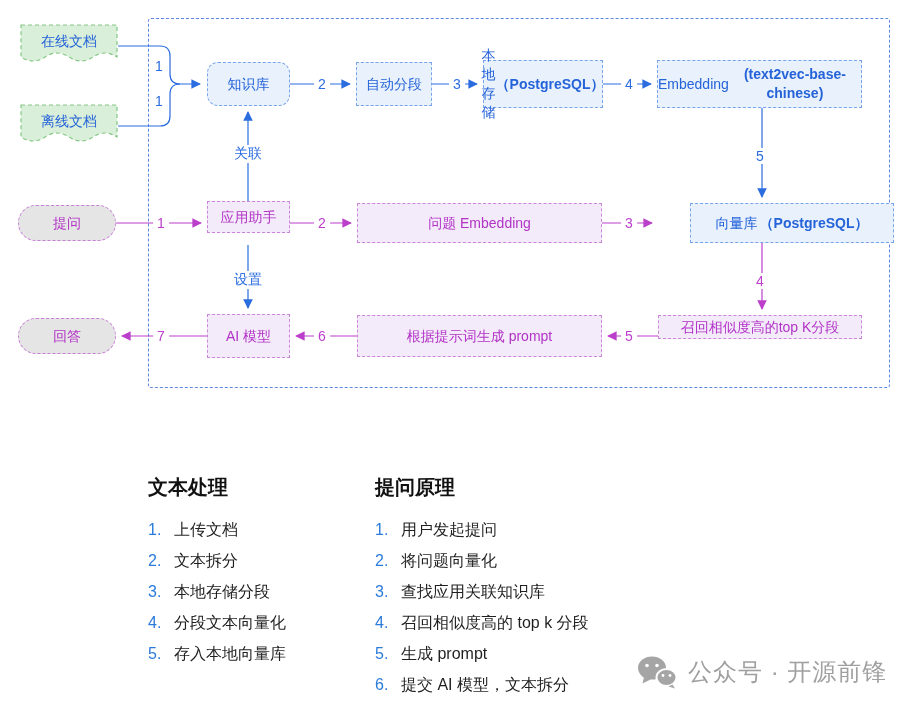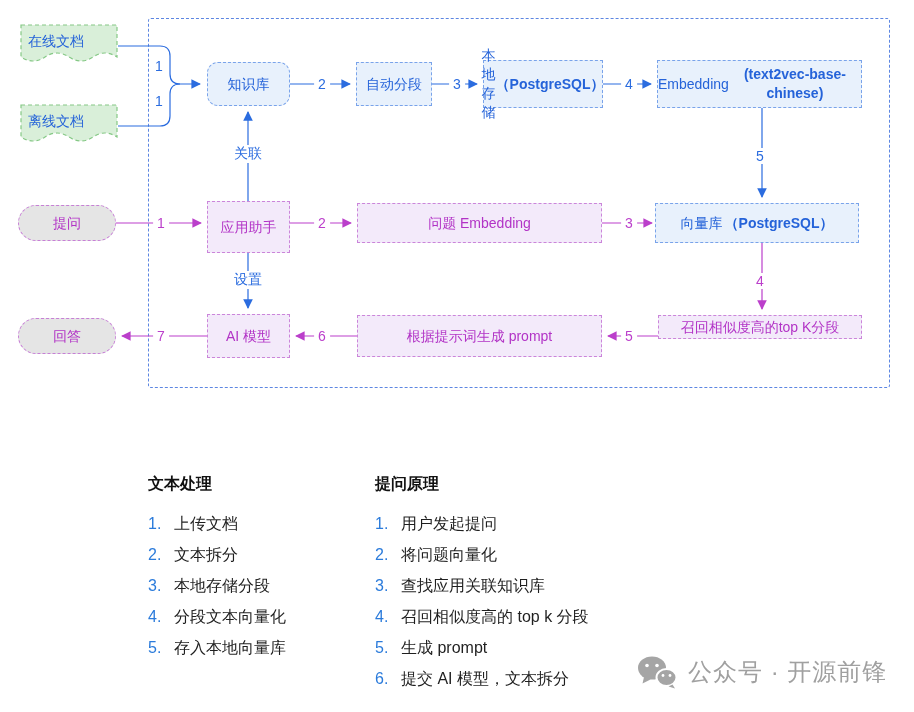--- a/index.html
+++ b/index.html
@@ -25,33 +25,33 @@
   .box-blue   { background:#e8f1fc; border:1px dashed #79a3ea; color:#2563d9; }
   .box-purple { background:#f3eafa; border:1px dashed #cb85da; color:#b233c6; }
   .stadium    { background:#e5e5e5; border:1px dashed #c77fd6; color:#b233c6; border-radius:19px; }
   .two-line   { flex-direction:row; }
   .bold       { font-weight:bold; }
   .vdb-suffix { font-weight:bold; margin-left:2px; }
 
   .doc { position:absolute; width:98px; height:44px; }
   .doc svg { position:absolute; left:0; top:0; }
   .doc-label {
-    position:absolute; left:8px; right:0; top:9px; 
+    position:absolute; left:0; right:0; top:9px; text-align:center;
     color:#2563d9; font-size:14px;font-family:Liberation Mono, monospace;
   }
 
   .edge-label {
     position:absolute; transform:translate(-50%,-50%);
     background:#fff; padding:0 4px; font-size:14px; white-space:nowrap;
   }
   .el-blue { color:#2b6cdf; }
   .el-mag  { color:#bb3fcb; }
 
   .list-col { position:absolute; font-size:16px; color:#1f1f1f; }
-  .list-title { font-size:16px; font-weight:bold; color:#111; margin-bottom:13px; }
+  .list-title { font-size:20px; font-weight:bold; color:#111; margin-bottom:13px; }
   .list-row { display:flex; align-items:baseline; height:31px; line-height:31px; }
   .list-num { color:#2b7bdb; width:26px; flex:0 0 26px; }
 
   .watermark {
     position:absolute; left:636px; top:655px;
     display:flex; align-items:center; gap:10px;
   }
   .watermark-text { font-size:24px; color:#a0a0a0; letter-spacing:1px; }
 </style>
 </head>
@@ -112,26 +112,26 @@
   <div class="node box-blue two-line" style="left:483px; top:60px; width:120px; height:48px;">
     <span>本地存储</span>
     <span class="bold">（PostgreSQL）</span>
   </div>
 
   <div class="node box-blue two-line" style="left:657px; top:60px; width:205px; height:48px;">
     <span>Embedding</span>
     <span class="bold">(text2vec-base-chinese)</span>
   </div>
 
-  <div class="node box-blue" style="left:655px; top:203px; width:204px; height:40px;">
+  <div class="node box-blue" style="left:690px; top:203px; width:204px; height:40px;">
     <span>向量库</span>
     <span class="vdb-suffix">（PostgreSQL）</span>
   </div>
 
-  <div class="node box-purple" style="left:207px; top:201px; width:83px; height:52px;">应用助手</div>
+  <div class="node box-purple" style="left:207px; top:201px; width:83px; height:32px;">应用助手</div>
 
   <div class="node box-purple" style="left:357px; top:203px; width:245px; height:40px;">问题 Embedding</div>
 
   <div class="node box-purple" style="left:207px; top:314px; width:83px; height:44px;">AI 模型</div>
 
   <div class="node box-purple" style="left:357px; top:315px; width:245px; height:42px;">根据提示词生成 prompt</div>
 
   <div class="node box-purple" style="left:658px; top:315px; width:204px; height:24px;">召回相似度高的top K分段</div>
 
   <div class="node stadium" style="left:18px; top:205px; width:98px; height:36px;">提问</div>

